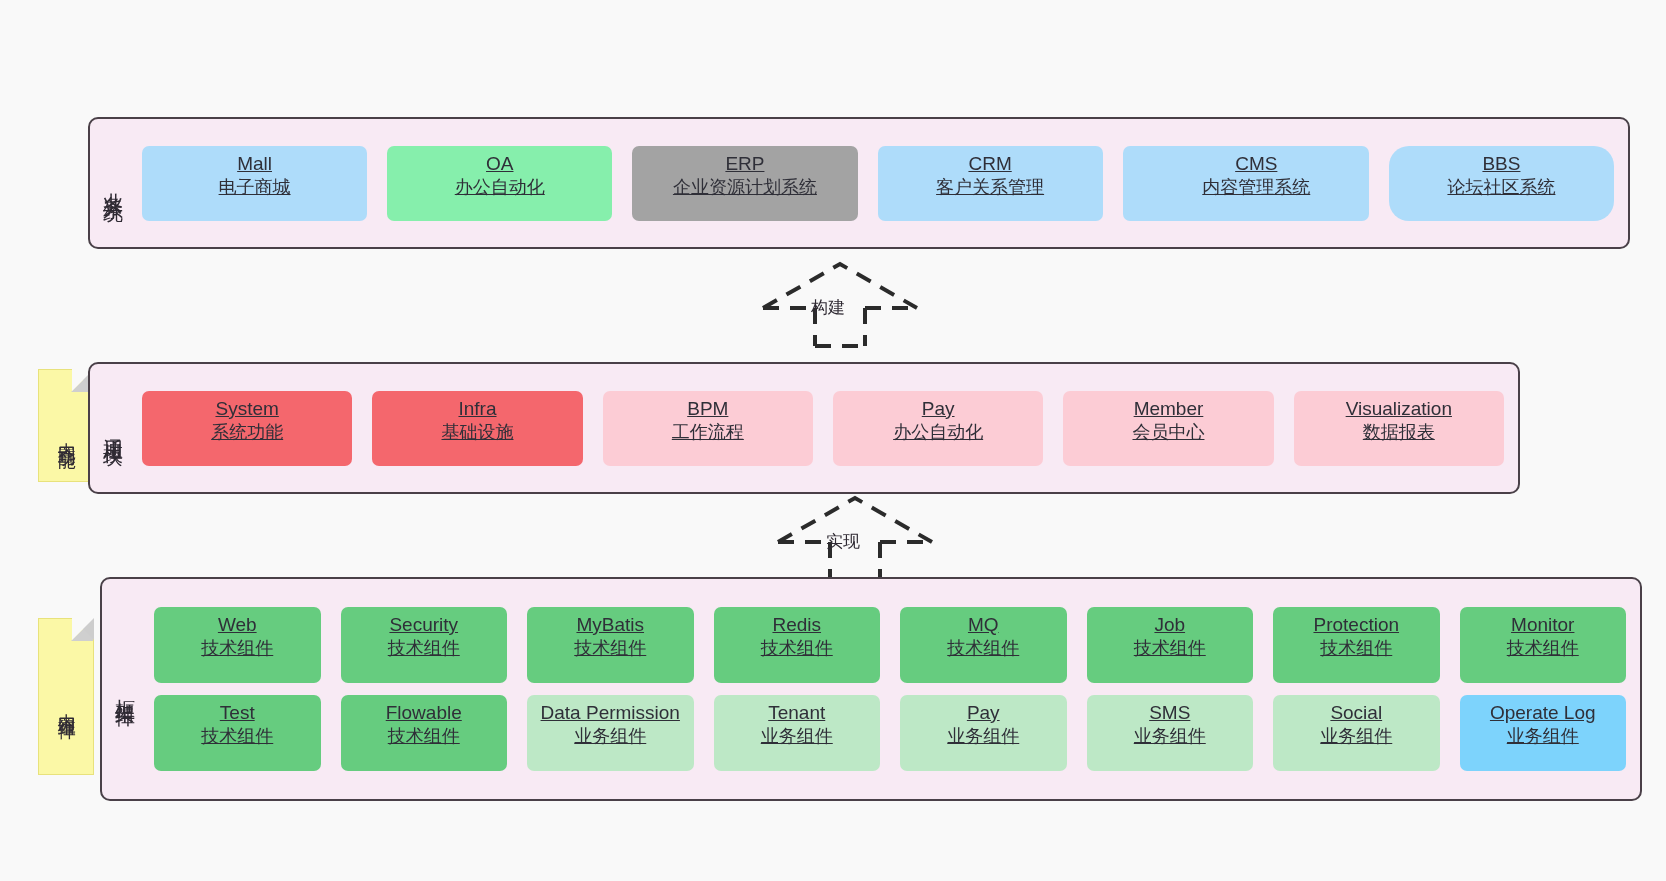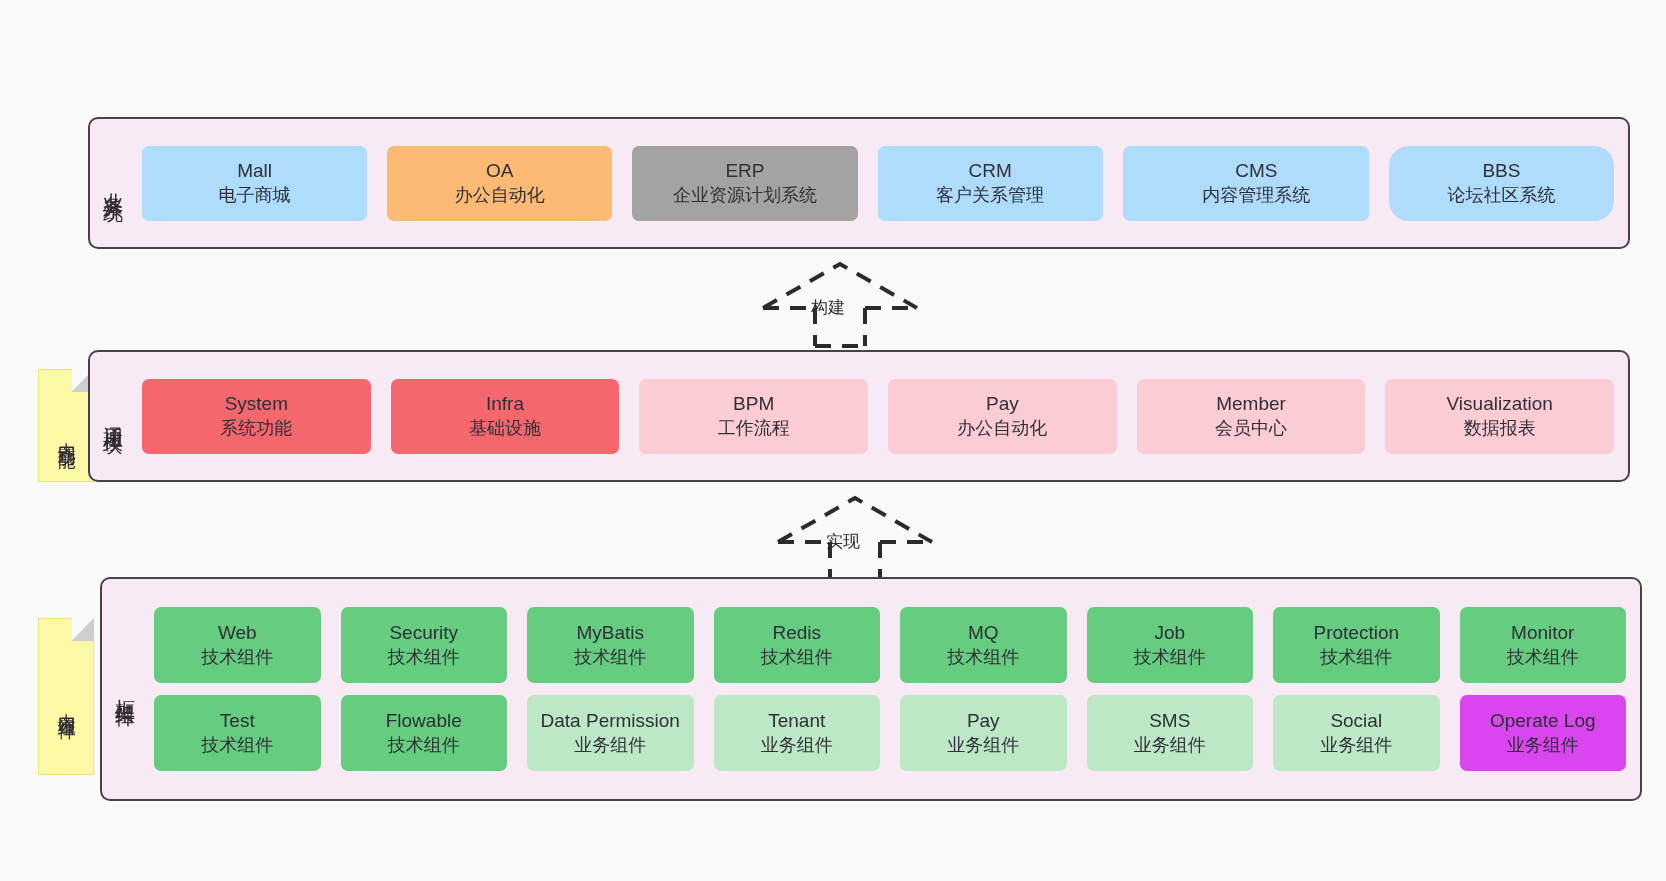--- a/index.html
+++ b/index.html
@@ -49,38 +49,39 @@
     display: flex;
     gap: 20px;
     width: 100%;
   }
   .cell {
     flex: 1 1 0;
     border-radius: 7px;
     display: flex;
     flex-direction: column;
     align-items: center;
-    justify-content: center;
+    justify-content: flex-start;
     text-align: center;
     color: #2f2f38;
     line-height: 1.28;
     padding: 6px 4px;
     user-select: none;
+    text-decoration: underline;
   }
   .cell .en { font-size: 19px; }
   .cell .cn { font-size: 18px; }
 
   
   #layer-business .cell { height: 75px; }
   #layer-modules  .cell { height: 75px; }
   #layer-framework .cell { height: 76px; }
 
   
   #layer-business  { left: 88px;  top: 117px; width: 1542px; height: 132px; }
-  #layer-modules   { left: 88px;  top: 350px; width: 1542px; height: 132px; }
+  #layer-modules   { left: 88px;  top: 362px; width: 1432px; height: 132px; }
   #layer-framework { left: 100px;  top: 577px; width: 1542px; height: 224px; }
 
   
   .note {
     position: absolute;
     width: 56px;
     background: #fbf8a6;
     border: 1px solid #e8e27c;
     display: flex;
     align-items: center;
@@ -143,21 +144,21 @@
 <div id="stage">
 
   <div class="layer" id="layer-business">
     <div class="layer-title">业务系统</div>
     <div class="layer-body">
       <div class="row">
         <div class="cell" style="background: rgb(174, 220, 250);">
           <span class="en">Mall</span>
           <span class="cn">电子商城</span>
         </div>
-        <div class="cell" style="background: #fdba74;">
+        <div class="cell" style="background: #86efac;">
           <span class="en">OA</span>
           <span class="cn">办公自动化</span>
         </div>
         <div class="cell" style="background: #a3a3a3;">
           <span class="en">ERP</span>
           <span class="cn">企业资源计划系统</span>
         </div>
         <div class="cell" style="background: rgb(174, 220, 250);">
           <span class="en">CRM</span>
           <span class="cn">客户关系管理</span>
@@ -303,21 +304,21 @@
           <span class="cn">业务组件</span>
         </div>
         <div class="cell" style="background:#bde8c6">
           <span class="en">SMS</span>
           <span class="cn">业务组件</span>
         </div>
         <div class="cell" style="background:#bde8c6">
           <span class="en">Social</span>
           <span class="cn">业务组件</span>
         </div>
-        <div class="cell" style="background:#d946ef">
+        <div class="cell" style="background:#7dd3fc">
           <span class="en">Operate Log</span>
           <span class="cn">业务组件</span>
         </div>
       </div>
 
     </div>
   </div>
 
 </div>
 

